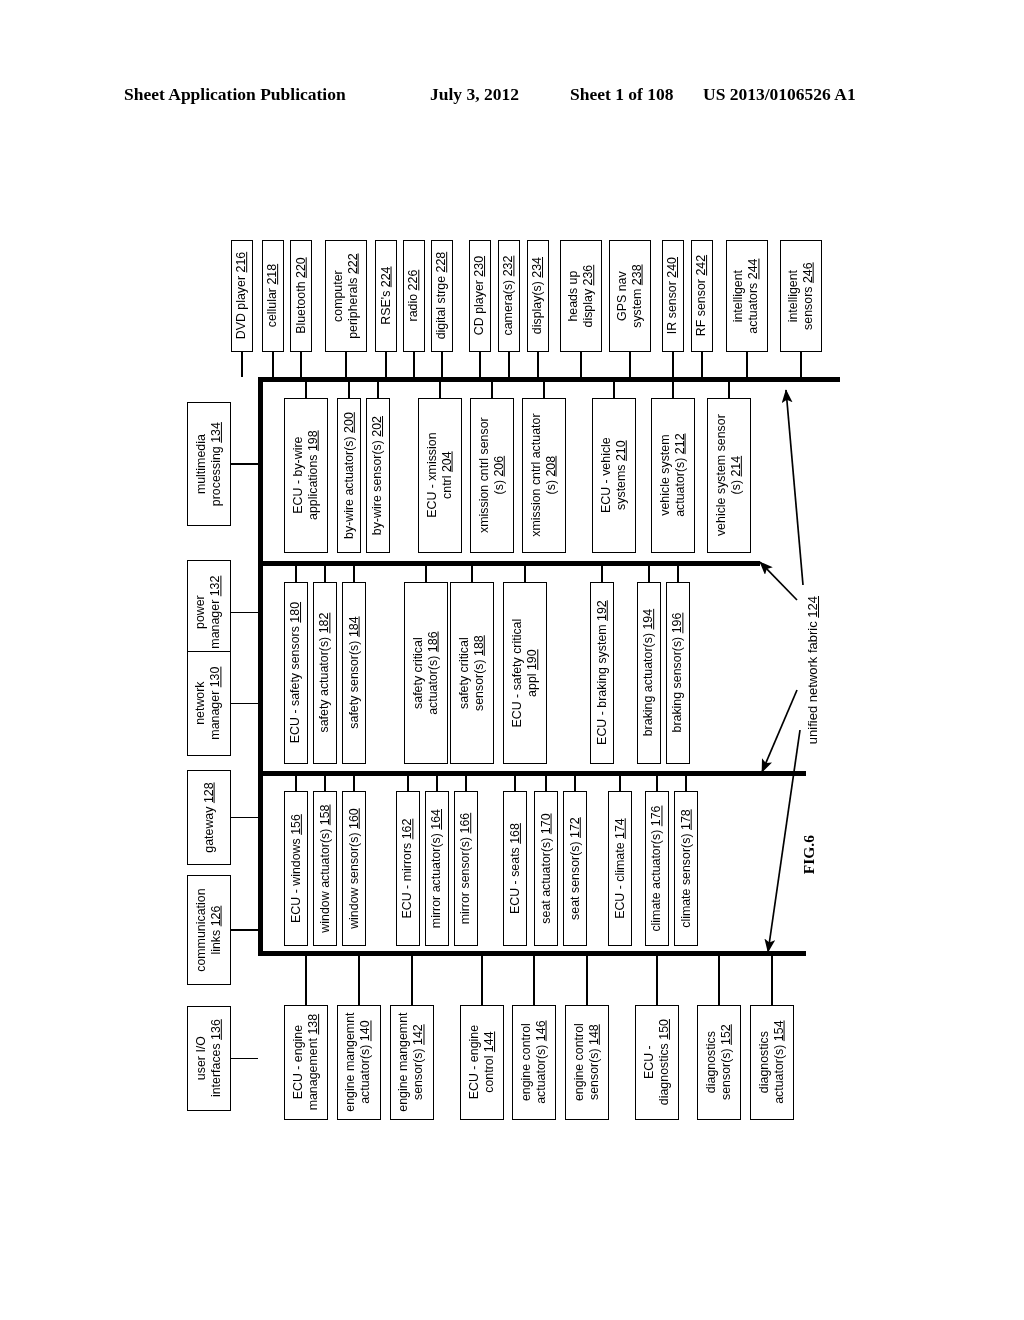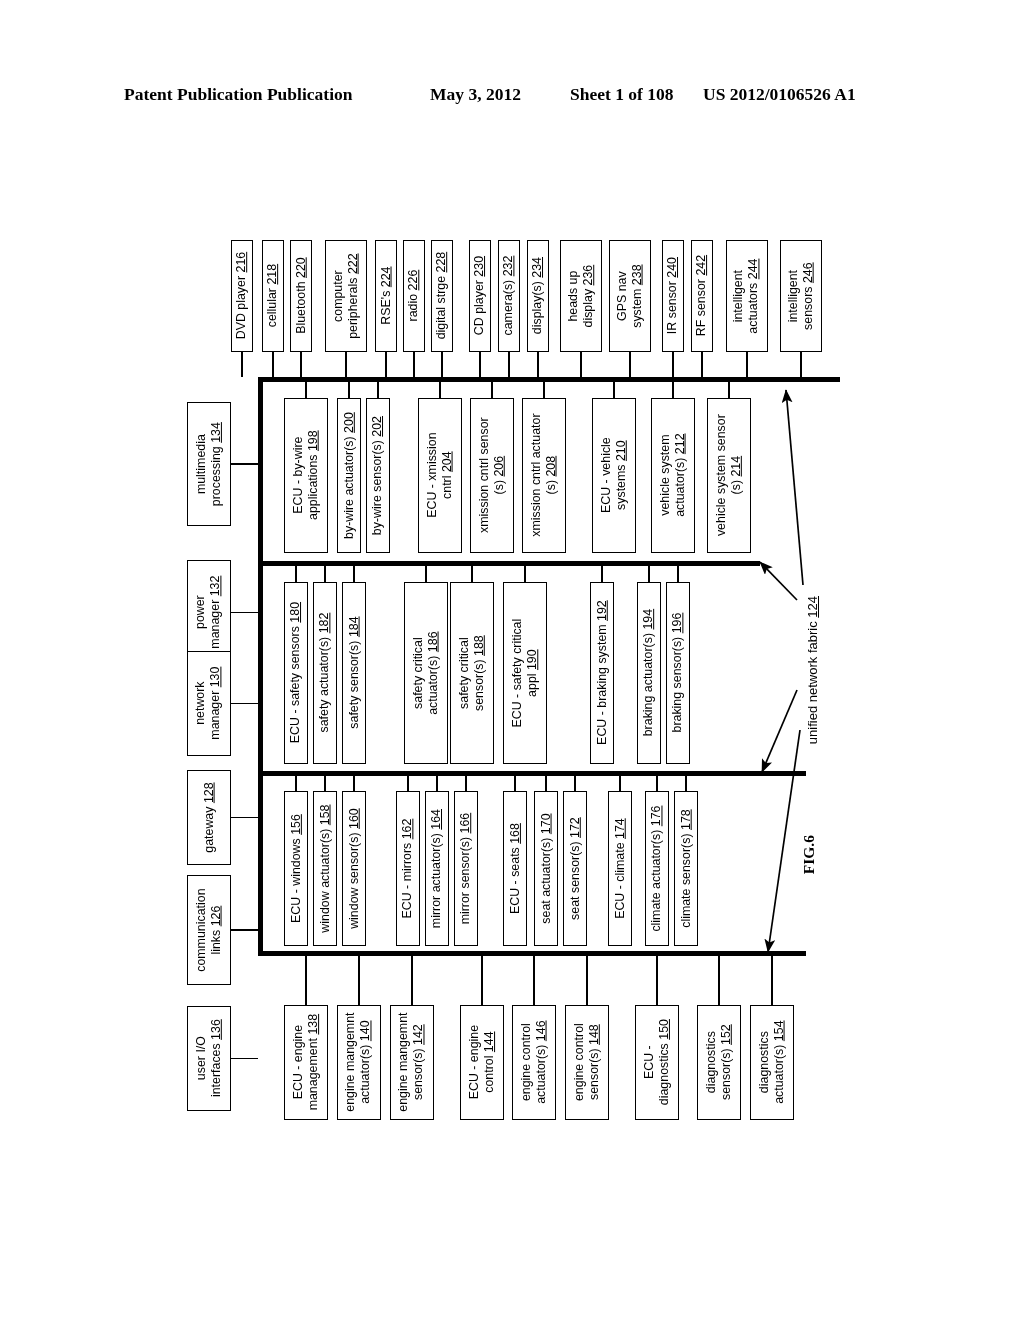--- a/index.html
+++ b/index.html
@@ -80,24 +80,24 @@
   .fignum .rot{display:inline-block;transform:rotate(-90deg);transform-origin:left top;}
 
   svg.arrows{position:absolute;left:0;top:0;width:1024px;height:1320px;overflow:visible;}
 </style>
 </head>
 <body>
 
 <div id="stage">
 
   <div class="hdr">
-    <span class="h1">Patent Publication Publication</span>
-    <span class="h2">May 3, 2012</span>
+    <span class="h1">Sheet Application Publication</span>
+    <span class="h2">July 3, 2012</span>
     <span class="h3">Sheet 1 of 108</span>
-    <span class="h4">US 2012/0106526 A1</span>
+    <span class="h4">US 2013/0106526 A1</span>
   </div>
 
   <div id="diagram">
       <div class="box" style="left:231px;top:240px;width:22px;height:112px;">
         <span class="lbl">
           <span style="display: block;">DVD player <span class="num">216</span></span>
         </span>
       </div>
       <div class="ln lnv" style="left:241.1px;top:352px;height:25px;"></div>
       <div class="box" style="left:262px;top:240px;width:22px;height:112px;">

